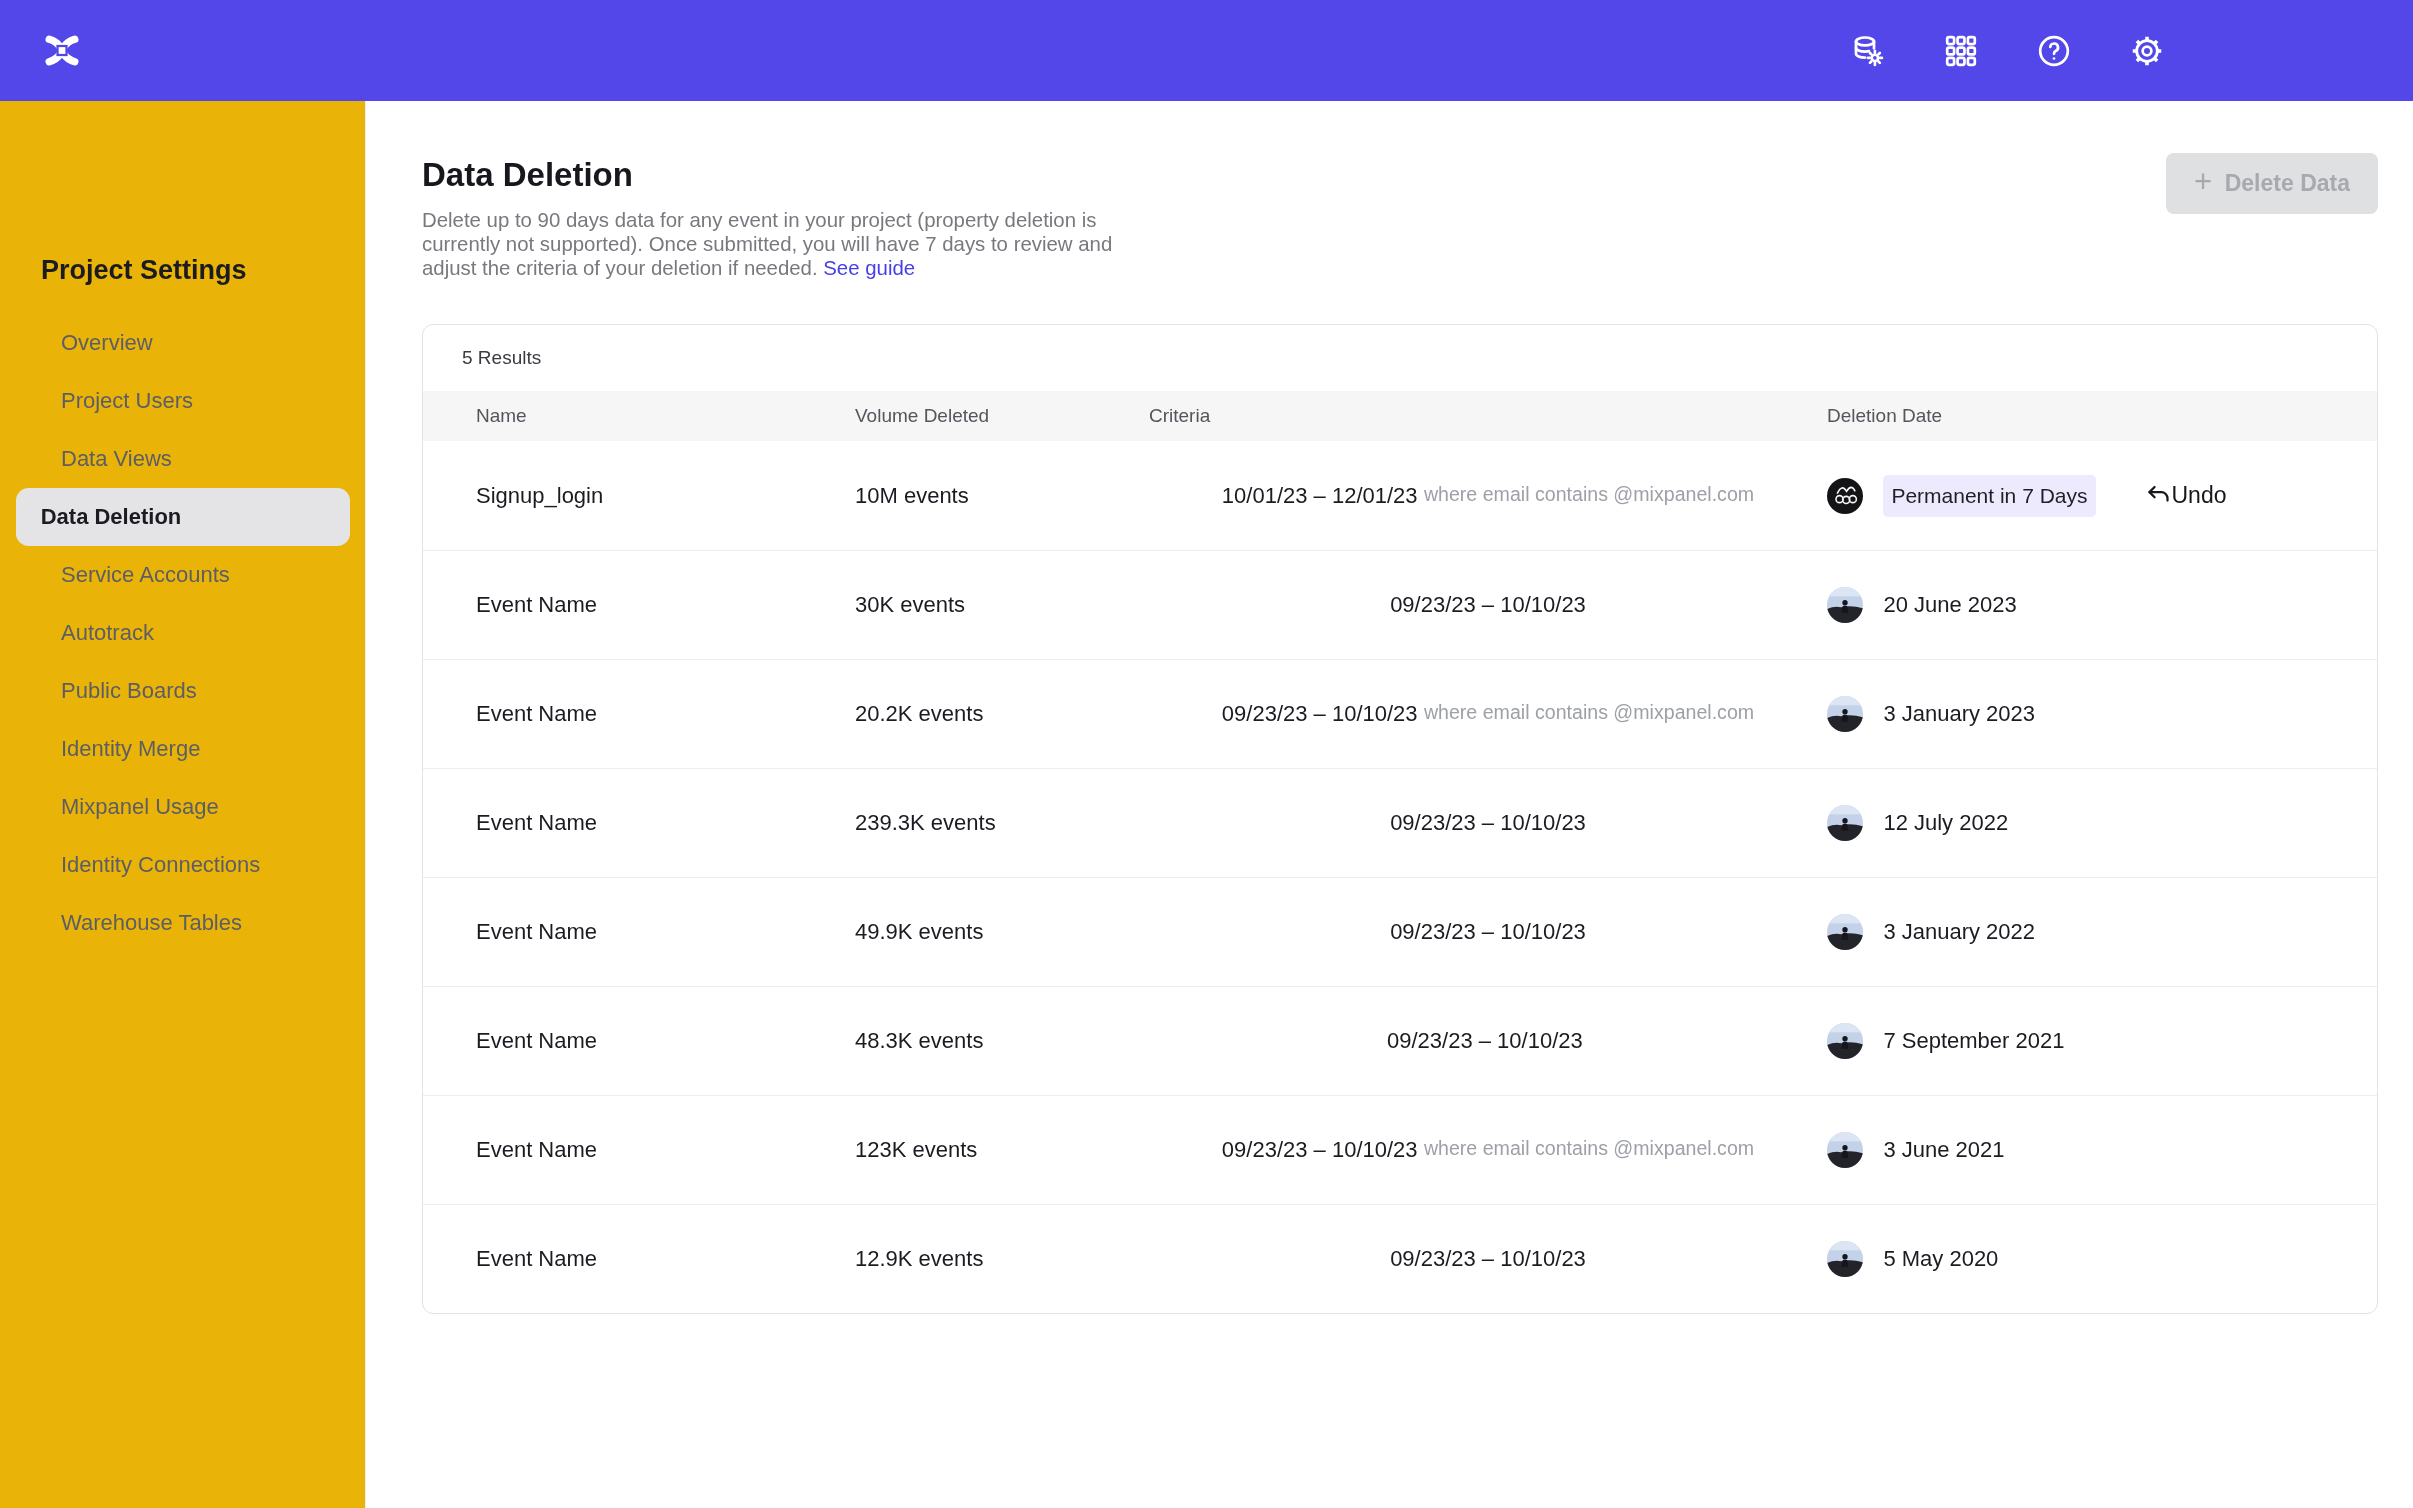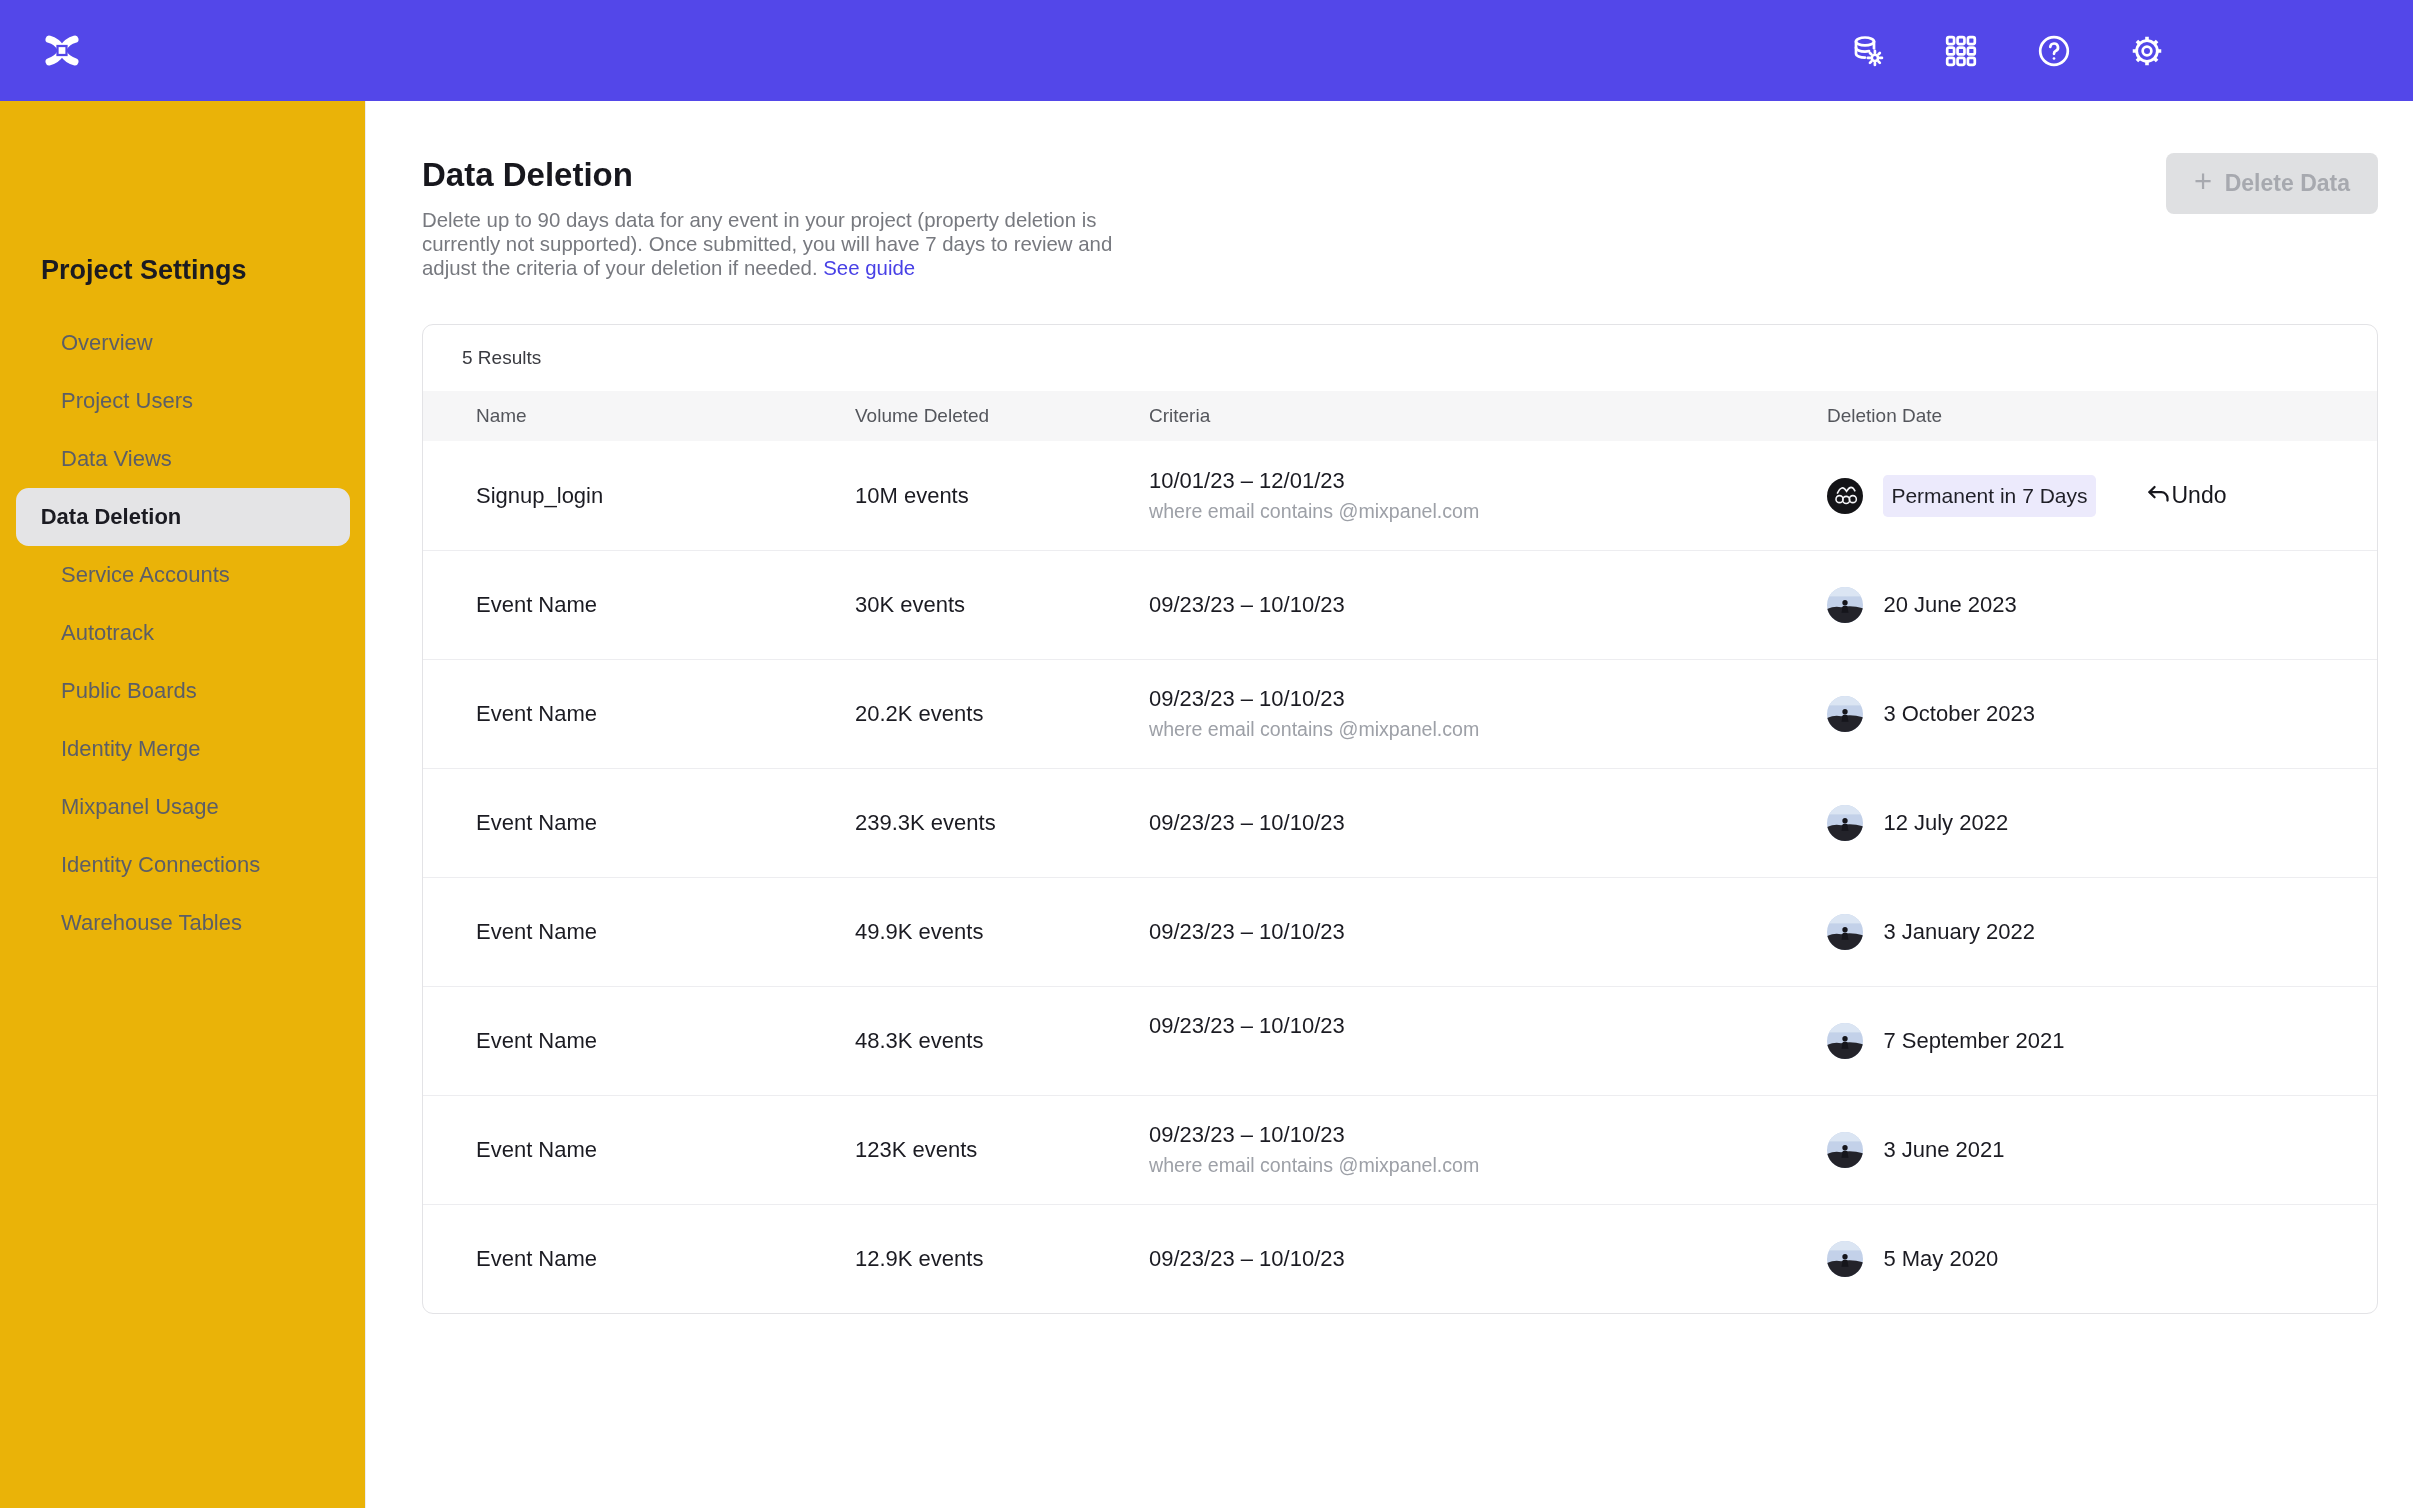--- a/index.html
+++ b/index.html
@@ -26,21 +26,21 @@
   .see-guide { color:#4840e6; text-decoration:none; cursor:pointer; }
   .delete-btn { position:absolute; top:52px; right:35px; height:61px; padding:0 28px; background:#dfe0e2; color:#a7a9af; font-size:23px; font-weight:600; border:none; border-radius:7.9px; display:flex; align-items:center; gap:12.6px; font-family:inherit; }
   .delete-btn .plus { font-size:31px; font-weight:400; line-height:1; margin-top:-3.1px; }
 
   
   .card { margin-top:44px; border:0.8px solid #e3e3e6; border-radius:11px; background:#fff; overflow:hidden; }
   .card-results { height:66px; display:flex; align-items:center; padding-left:39px; font-size:19px; color:#3a3b41; }
   .thead { height:50px; background:#f6f6f7; display:grid; grid-template-columns:379px 294px 678px 1fr; align-items:center; padding-left:53px; font-size:19px; color:#54565c; }
   .trow { display:grid; grid-template-columns:379px 294px 678px 1fr; align-items:center; padding-left:53px; height:109px; font-size:22px; color:#1b1b22; }
   .trow + .trow { border-top:0.8px solid #ededf0; }
-  .crit { display:flex; flex-direction:column; justify-content:center; gap:6.3px; }
+  .crit { display:flex; justify-content:center; gap:6.3px; }
   .crit .sub { font-size:19.6px; color:#9da0a7; min-height:23.6px; }
   .del { display:flex; align-items:center; }
   .avatar { width:36px; height:36px; flex:none; margin-right:20.4px; }
   .badge { background:#eceafc; color:#1f1f27; font-size:21px; padding:0 8px; height:42px; display:flex; align-items:center; border-radius:4.7px; white-space:nowrap; }
   .undo { display:flex; align-items:center; margin-left:49px; font-size:23px; font-weight:500; color:#17171d; cursor:pointer; background:none; border:none; font-family:inherit; }
   .undo svg { width:27px; height:27px; }
   .hidden-defs { position:absolute; width:0; height:0; overflow:hidden; }
 </style>
 </head>
 <body>
@@ -206,21 +206,21 @@
         <div>Event Name</div>
         <div>20.2K events</div>
         <div class="crit">
           <div>09/23/23 – 10/10/23</div>
           <div class="sub">where email contains @mixpanel.com</div>
         </div>
         <div class="del">
           <svg class="avatar" viewBox="0 0 46 46" width="36" height="36">
               <use href="#photoAv"></use>
             </svg>
-          <span>3 October 2023</span>
+          <span>3 January 2023</span>
         </div>
       </div>
 
       <div class="trow">
         <div>Event Name</div>
         <div>239.3K events</div>
         <div class="crit">
           <div>09/23/23 – 10/10/23</div>
         </div>
         <div class="del">

